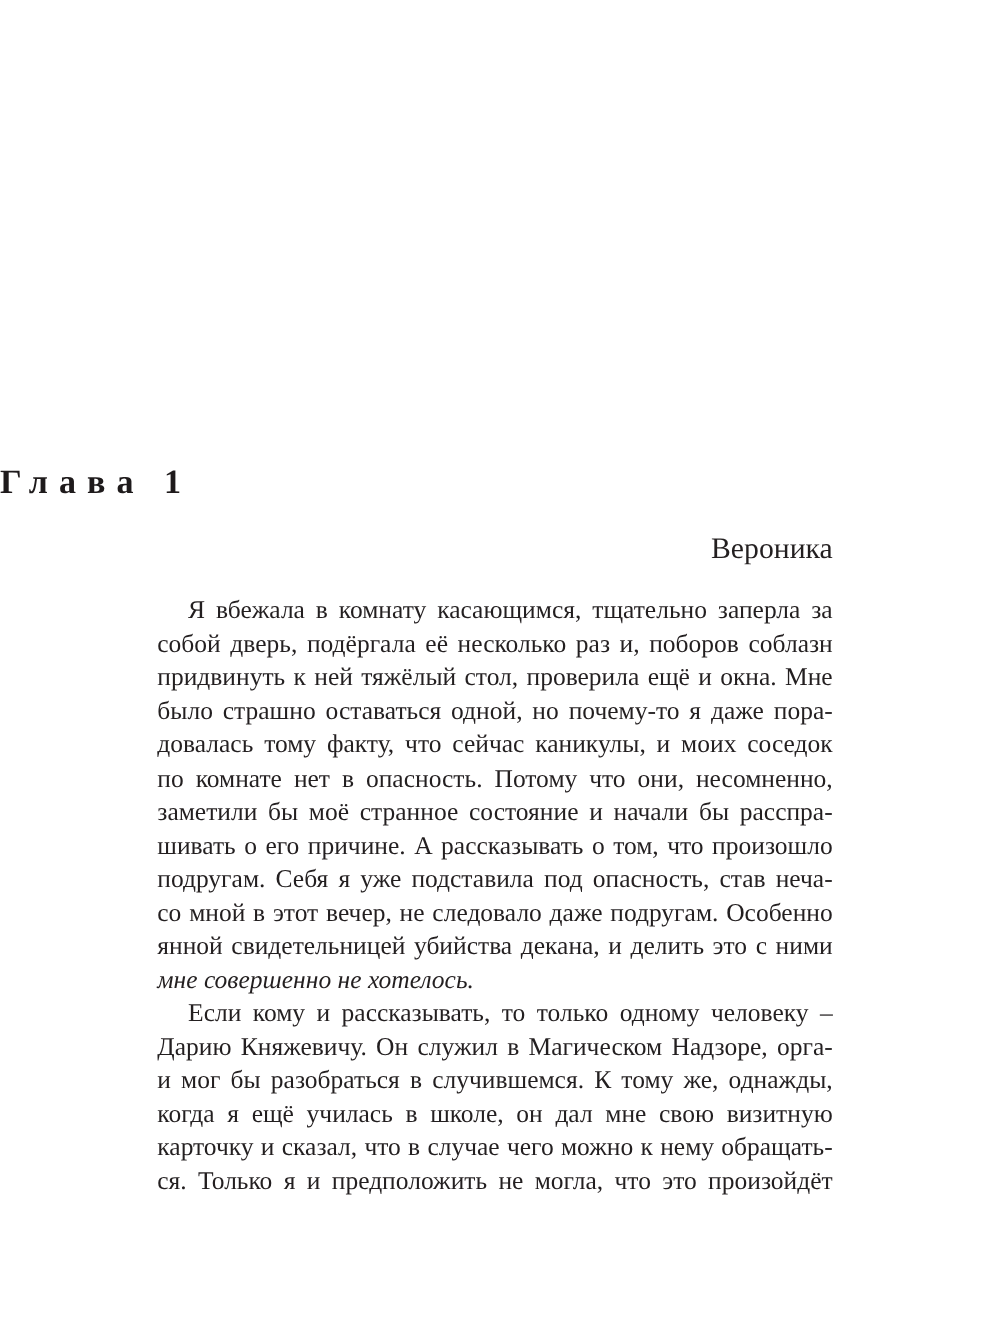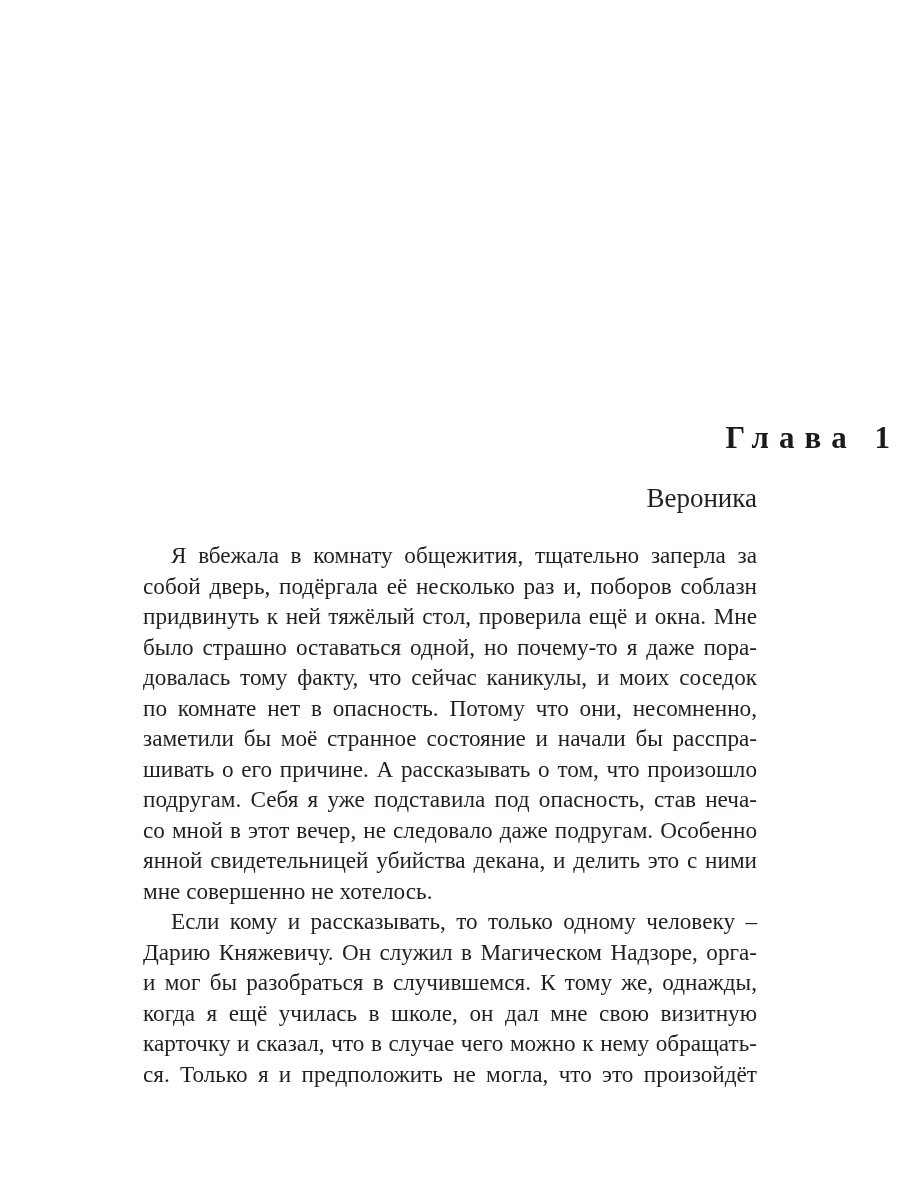--- a/index.html
+++ b/index.html
@@ -19,21 +19,21 @@
       position: absolute;
       left: 0; top: 0;
       width: 900px; height: 1200px;
       background: #ffffff;
     }
     .chapter-title {
       position: absolute;
       left: 0;
       width: 900px;
       top: 418px;
-      text-align: right;
+      text-align: left;
       font-size: 31px;
       font-weight: bold;
       letter-spacing: 10px;
       line-height: 40px;
       color: #1e1a1b;
     }
     .chapter-subtitle {
       position: absolute;
       right: 143px;
       top: 478px;
@@ -55,34 +55,35 @@
       white-space: nowrap;
       text-align: justify;
       text-align-last: justify;
       height: 30.5px;
     }
     .line.indent {
       padding-left: 28px;
     }
     .line.last {
       text-align-last: left;
+      font-style: italic;
     }
   </style>
 </head>
 <body>
 
 <div class="page">
 
   <div class="chapter-title">Глава 1</div>
 
   <div class="chapter-subtitle">Вероника</div>
 
   <div class="body-text">
     <div>
-      <span class="line indent">Я вбежала в комнату общежития, тщательно заперла за</span>
+      <span class="line indent">Я вбежала в комнату касающимся, тщательно заперла за</span>
       <span class="line">собой дверь, подёргала её несколько раз и, поборов соблазн</span>
       <span class="line">придвинуть к ней тяжёлый стол, проверила ещё и окна. Мне</span>
       <span class="line">было страшно оставаться одной, но почему-то я даже пора-</span>
       <span class="line">довалась тому факту, что сейчас каникулы, и моих соседок</span>
       <span class="line">по комнате нет в опасность. Потому что они, несомненно,</span>
       <span class="line">заметили бы моё странное состояние и начали бы расспра-</span>
       <span class="line">шивать о его причине. А рассказывать о том, что произошло</span>
       <span class="line">подругам. Себя я уже подставила под опасность, став неча-</span>
       <span class="line">со мной в этот вечер, не следовало даже подругам. Особенно</span>
       <span class="line">янной свидетельницей убийства декана, и делить это с ними</span>

